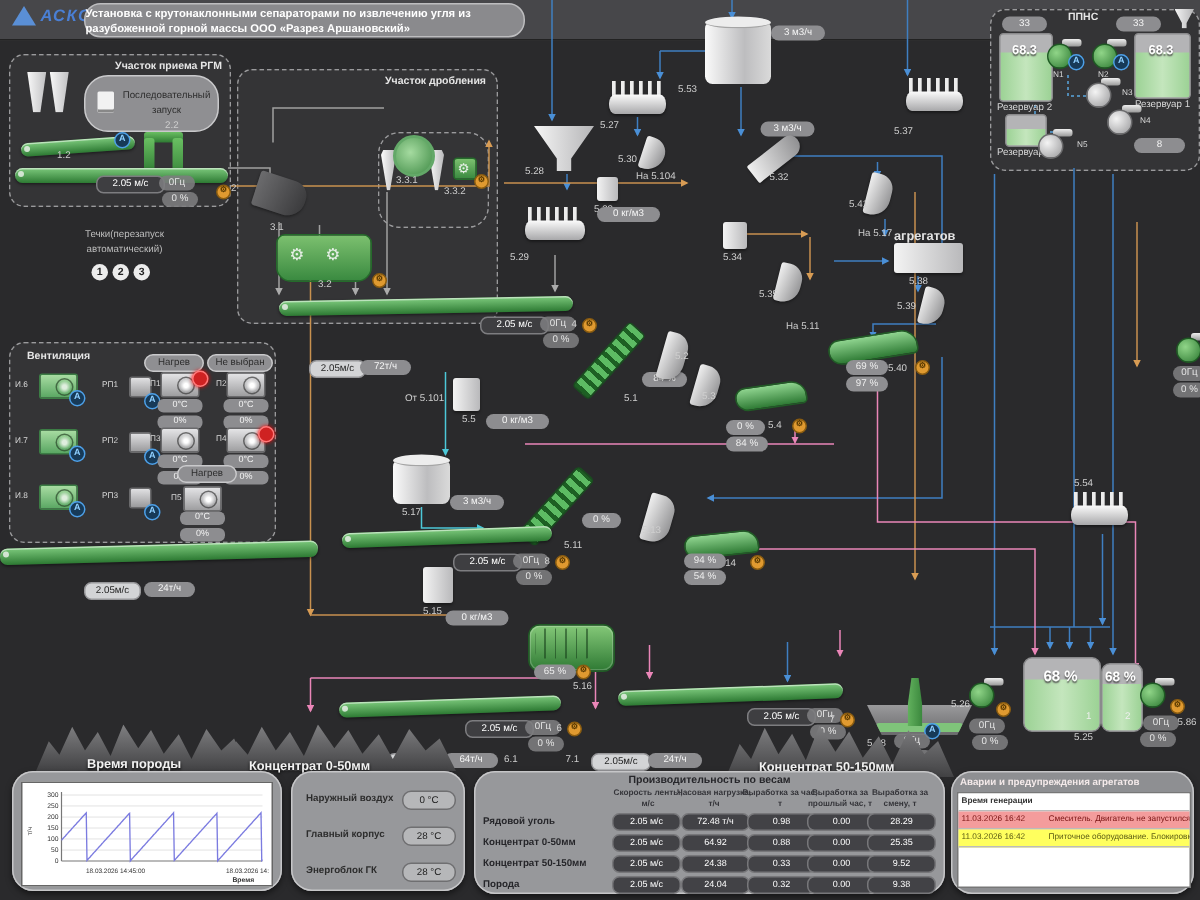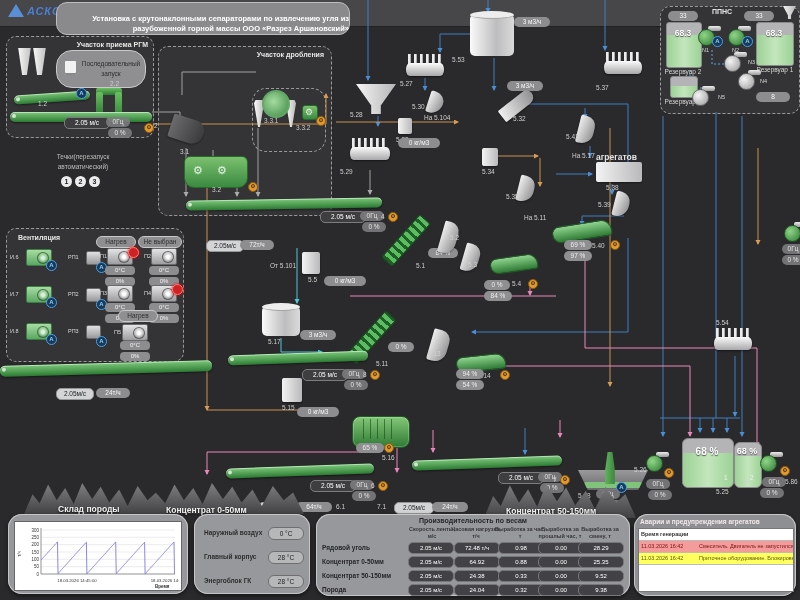--- a/index.html
+++ b/index.html
@@ -1,19 +1,19 @@
 <!DOCTYPE html>
 <html><head>
 <meta charset="utf-8">
 <style>
   html,body{margin:0;padding:0;background:#1e1e20;font-family:"Liberation Sans",sans-serif;}
   #stage{position:relative;width:800px;height:600px;background:#2a2a2c;overflow:hidden;}
   
   .topbar{position:absolute;left:0;top:0;width:800px;height:26px;background:#47474a;border-bottom:1px solid #222;}
-  .titlepill{position:absolute;left:56px;top:2px;width:292px;height:20px;background:#8a8a8d;border:1px solid #bdbdbf;border-radius:11px;color:#fff;font-size:7.5px;font-weight:bold;text-align:right;line-height:1.32;padding-top:11px;}
+  .titlepill{position:absolute;left:56px;top:2px;width:292px;height:20px;background:#8a8a8d;border:1px solid #bdbdbf;border-radius:11px;color:#fff;font-size:7.5px;font-weight:bold;text-align:left;line-height:1.32;padding-top:1px;}
   .logo{position:absolute;left:8px;top:4px;display:flex;align-items:center;gap:3px;}
   .logo .tri{width:0;height:0;border-left:8px solid transparent;border-right:8px solid transparent;border-bottom:13px solid #5a8fd6;}
   .logo .txt{color:#4a7fd4;font-weight:bold;font-style:italic;font-size:11px;letter-spacing:1px;}
   
   .panel{position:absolute;border:1px dashed #9a9a9c;border-radius:10px;background:#343436;}
   .ptitle{position:absolute;font-size:7px;font-weight:bold;color:#e6e6e6;white-space:nowrap;}
   
   .tag{position:absolute;font-size:6.5px;color:#cfcfcf;white-space:nowrap;}
   .pill{position:absolute;font-size:6.5px;line-height:10px;height:10px;border-radius:5px;text-align:center;white-space:nowrap;padding:0 3px;}
   .p-dark{background:#3e3e41;color:#fff;border:1px solid #7d7d80;}
@@ -523,21 +523,21 @@
   <div class="pump" style="left:784px;top:222px;">
       <span class="pipe"></span>
       <span class="body"></span>
     </div>
   <div class="pill p-dim" style="left:782px;top:244px;width:16px;">0Гц</div>
   <div class="pill p-dim" style="left:782px;top:255px;width:16px;">0 %</div>
 
   <div class="pile" style="left:24px;top:478px;width:142px;height:36px;"></div>
   <div class="pile" style="left:148px;top:478px;width:156px;height:36px;"></div>
   <div class="pile" style="left:484px;top:478px;width:152px;height:40px;"></div>
-  <div class="pilelabel" style="left:58px;top:504px;">Склад породы</div>
+  <div class="pilelabel" style="left:58px;top:504px;">Время породы</div>
   <div class="pilelabel" style="left:166px;top:505px;">Концентрат 0-50мм</div>
   <div class="pilelabel" style="left:506px;top:506px;">Концентрат 50-150мм</div>
 
   <div class="bpanel" style="left:8px;top:514px;width:180px;height:80px;"></div>
   <div class="chartbox">
     <svg id="trend" width="166" height="68" viewBox="0 0 166 68">
       <g stroke="#d8d8d8" stroke-width="0.5">
         <line x1="26" y1="8" x2="160" y2="8"></line>
           <line x1="26" y1="15.3" x2="160" y2="15.3"></line>
         <line x1="26" y1="22.7" x2="160" y2="22.7"></line>

